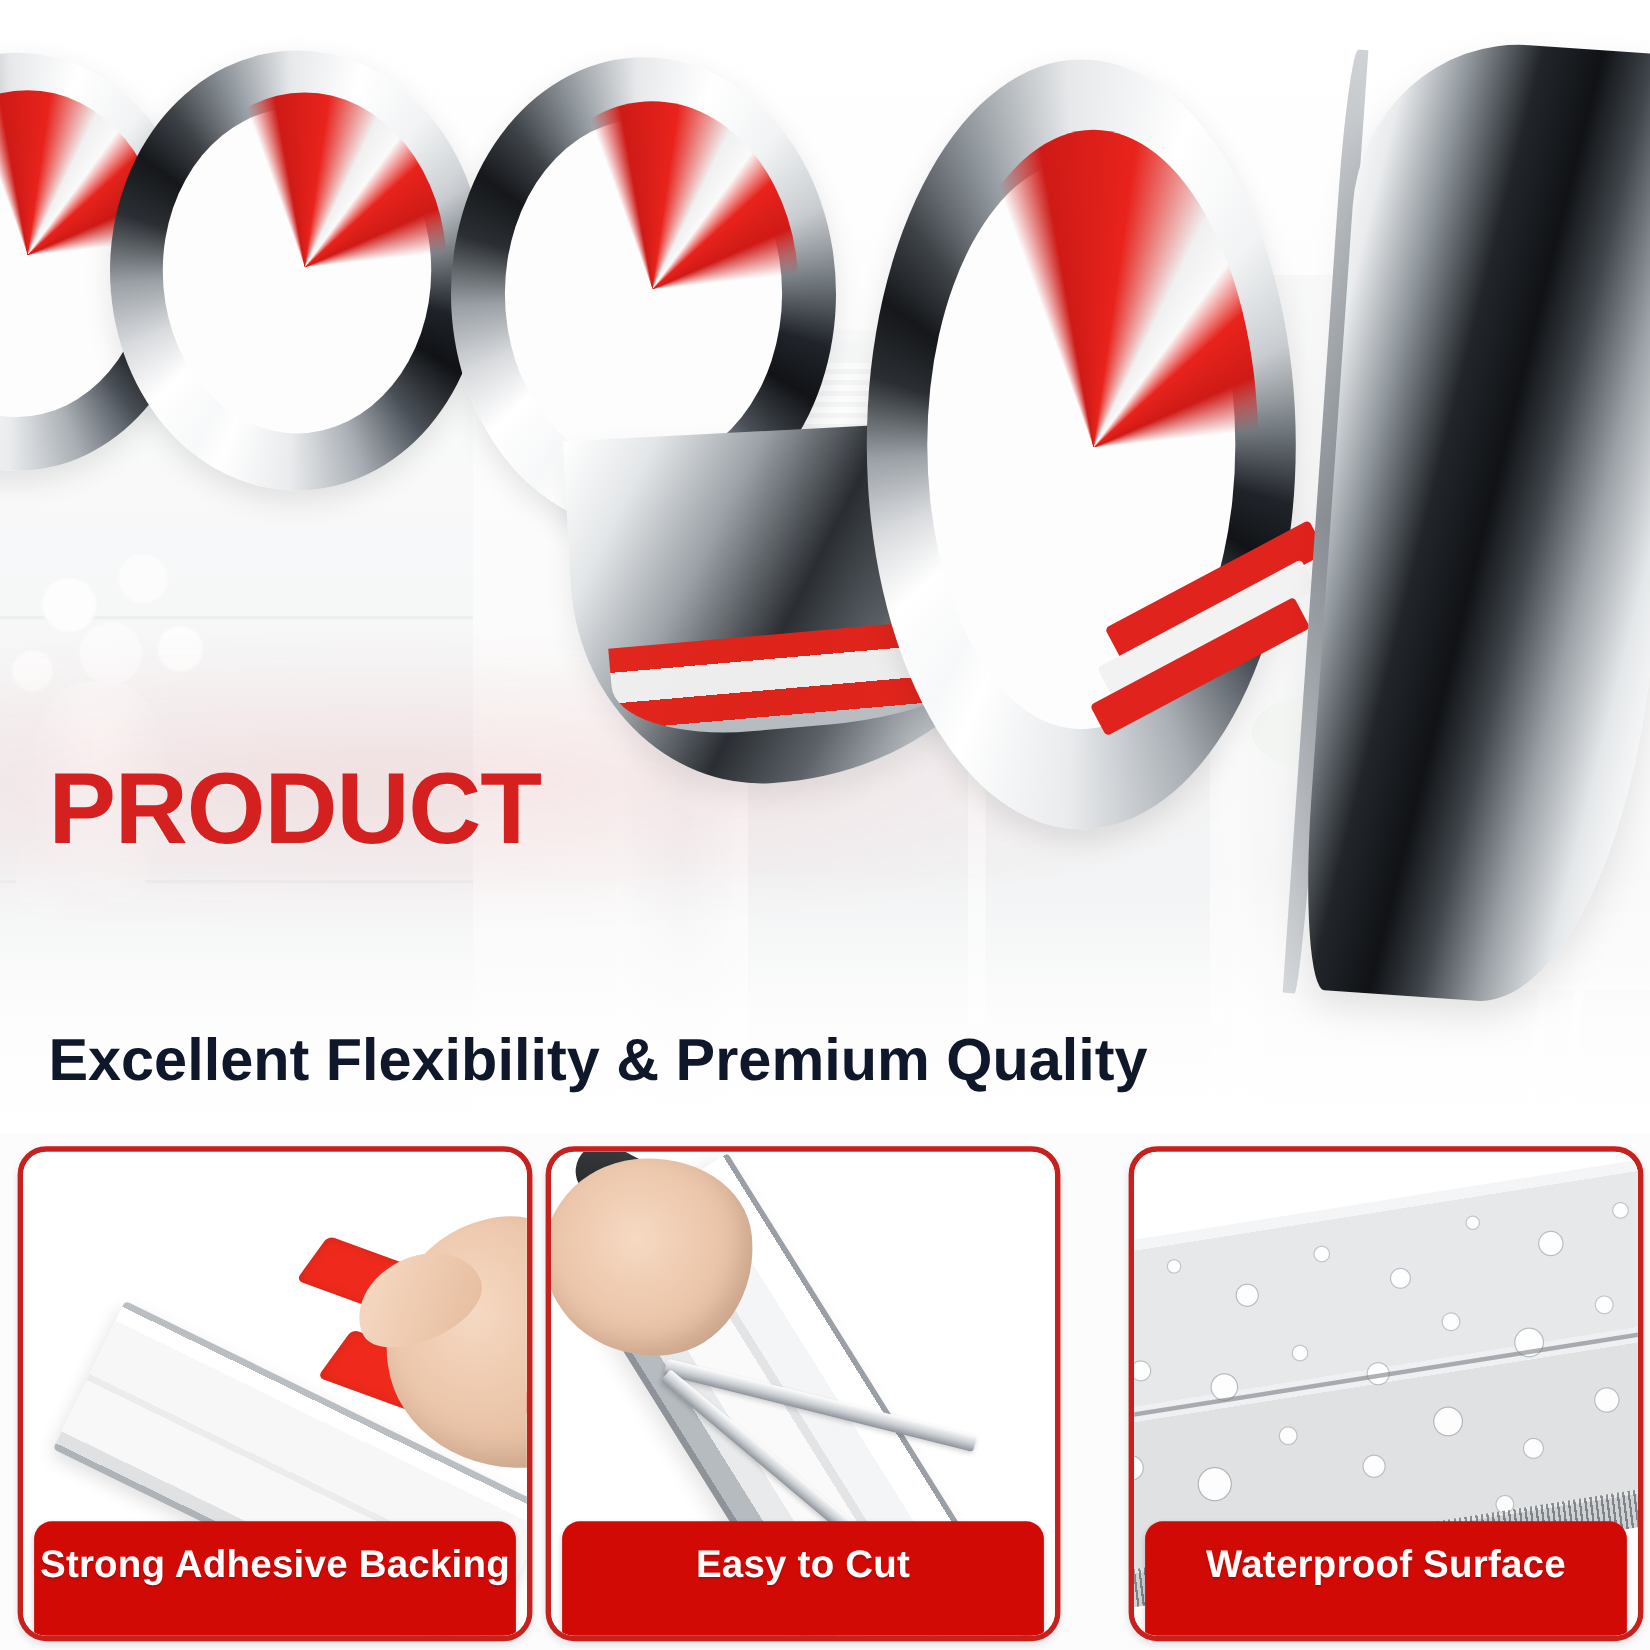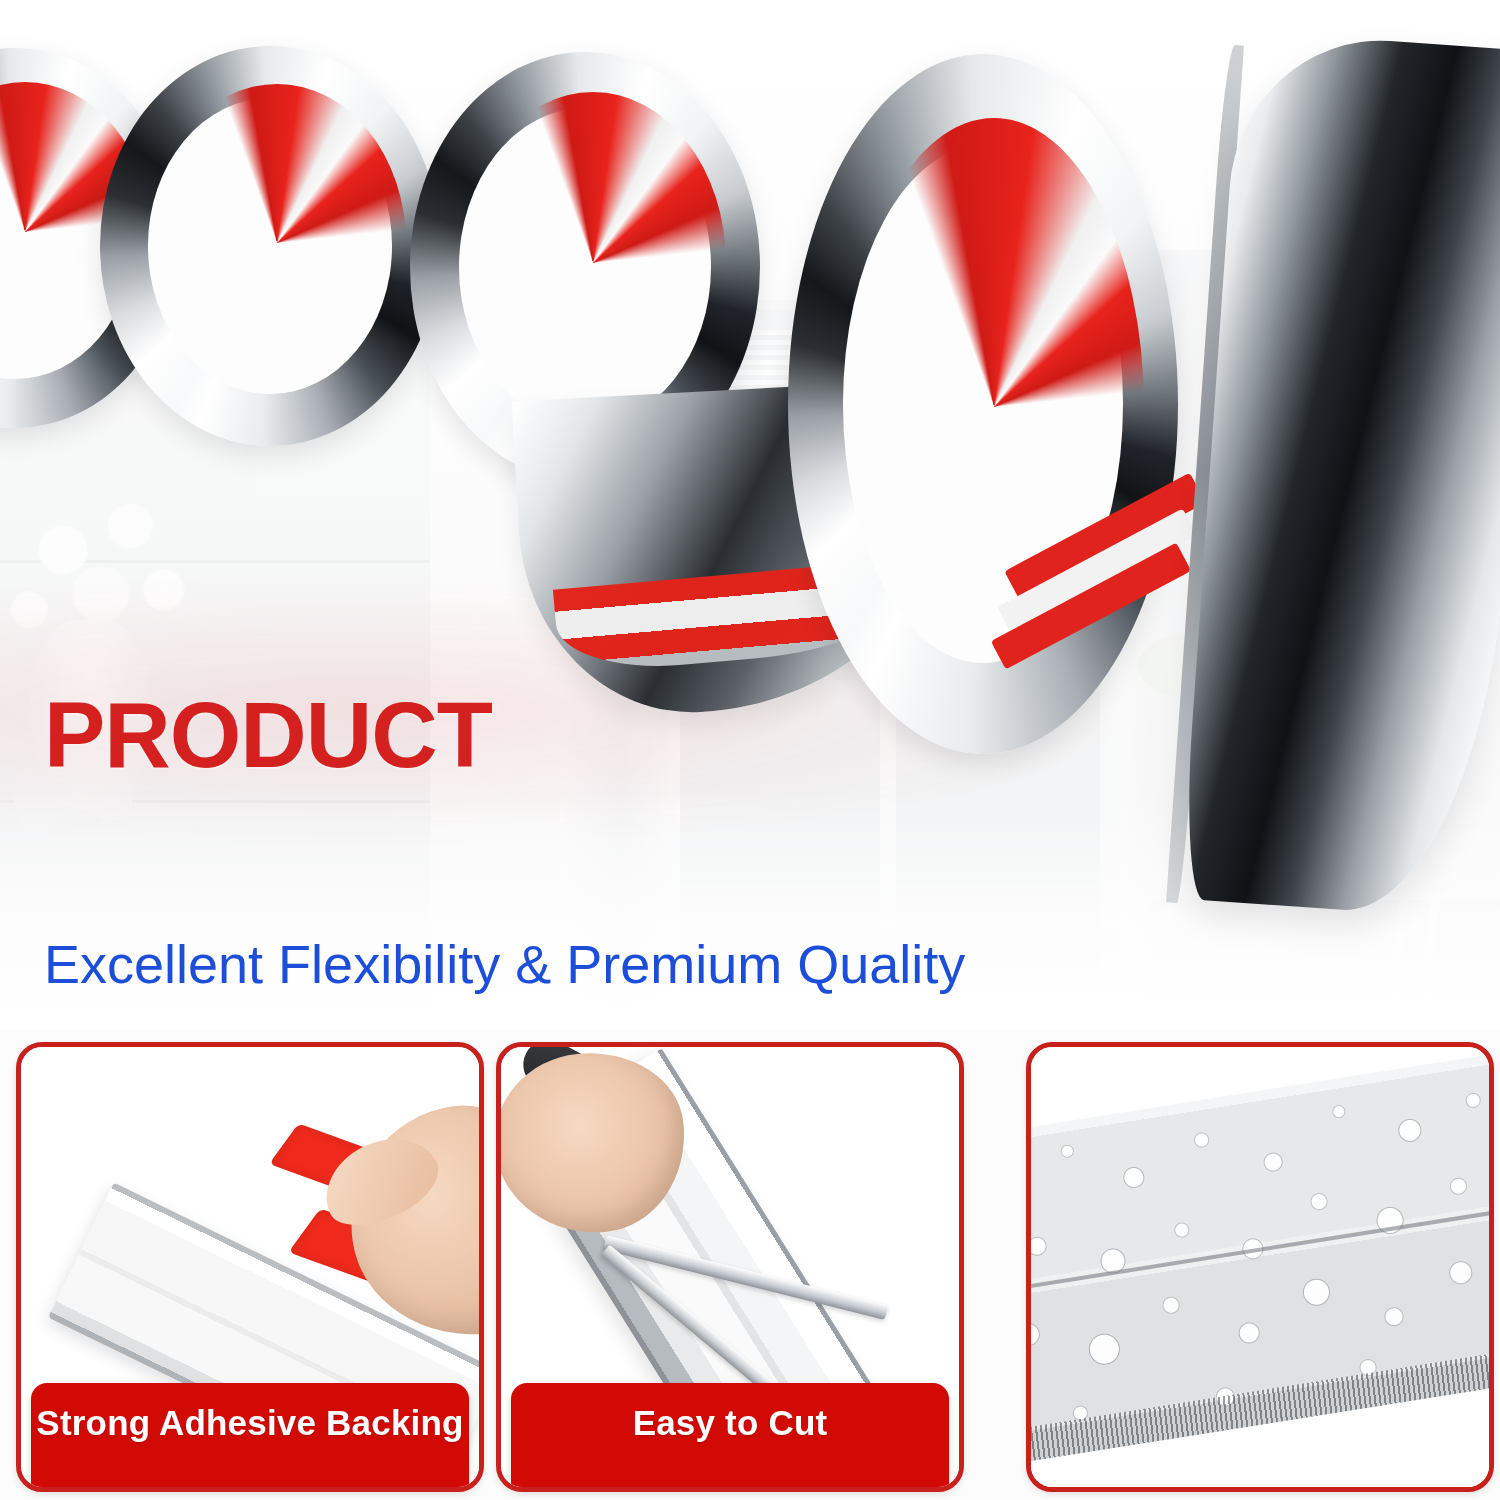--- a/index.html
+++ b/index.html
@@ -119,21 +119,21 @@
   .title{
     position:absolute;left:44px;top:690px;width:820px;
     color:#d4201f;font-weight:bold;font-size:92px;line-height:.98;
     letter-spacing:-1px;
     font-family:"Liberation Sans", sans-serif;
     text-shadow:0 2px 0 rgba(255,255,255,.35);
   }
   .title .l2{display:block;}
   .subtitle{
     position:absolute;left:44px;top:936px;width:1200px;
-    color:#1d4ed8;font-size:54px;line-height:1.05;font-weight:normal;
+    color:#0f172a;font-size:54px;line-height:1.05;font-weight:bold;
     font-family:"Liberation Sans", sans-serif;
   }
 
   
   .panels{position:absolute;left:0;top:1032px;width:1500px;height:468px;padding-left:28px;}
   .panel{
     position:absolute;top:10px;width:458px;height:440px;
     border:5px solid #c8201c;border-radius:26px;
     background:#ffffff;overflow:hidden;
     box-shadow:0 3px 7px rgba(0,0,0,.10);
@@ -366,16 +366,19 @@
     </div>
 
     <div class="panel p3">
       <div class="photo">
         <div class="wet">
           <div class="drops"></div>
           <div class="wet-seam"></div>
           <div class="wet-grit"></div>
         </div>
       </div>
+      <div class="cap">
+        <span>Waterproof Surface</span>
+      </div>
     </div>
 
   </div>
 </div>
 
 </body></html>

